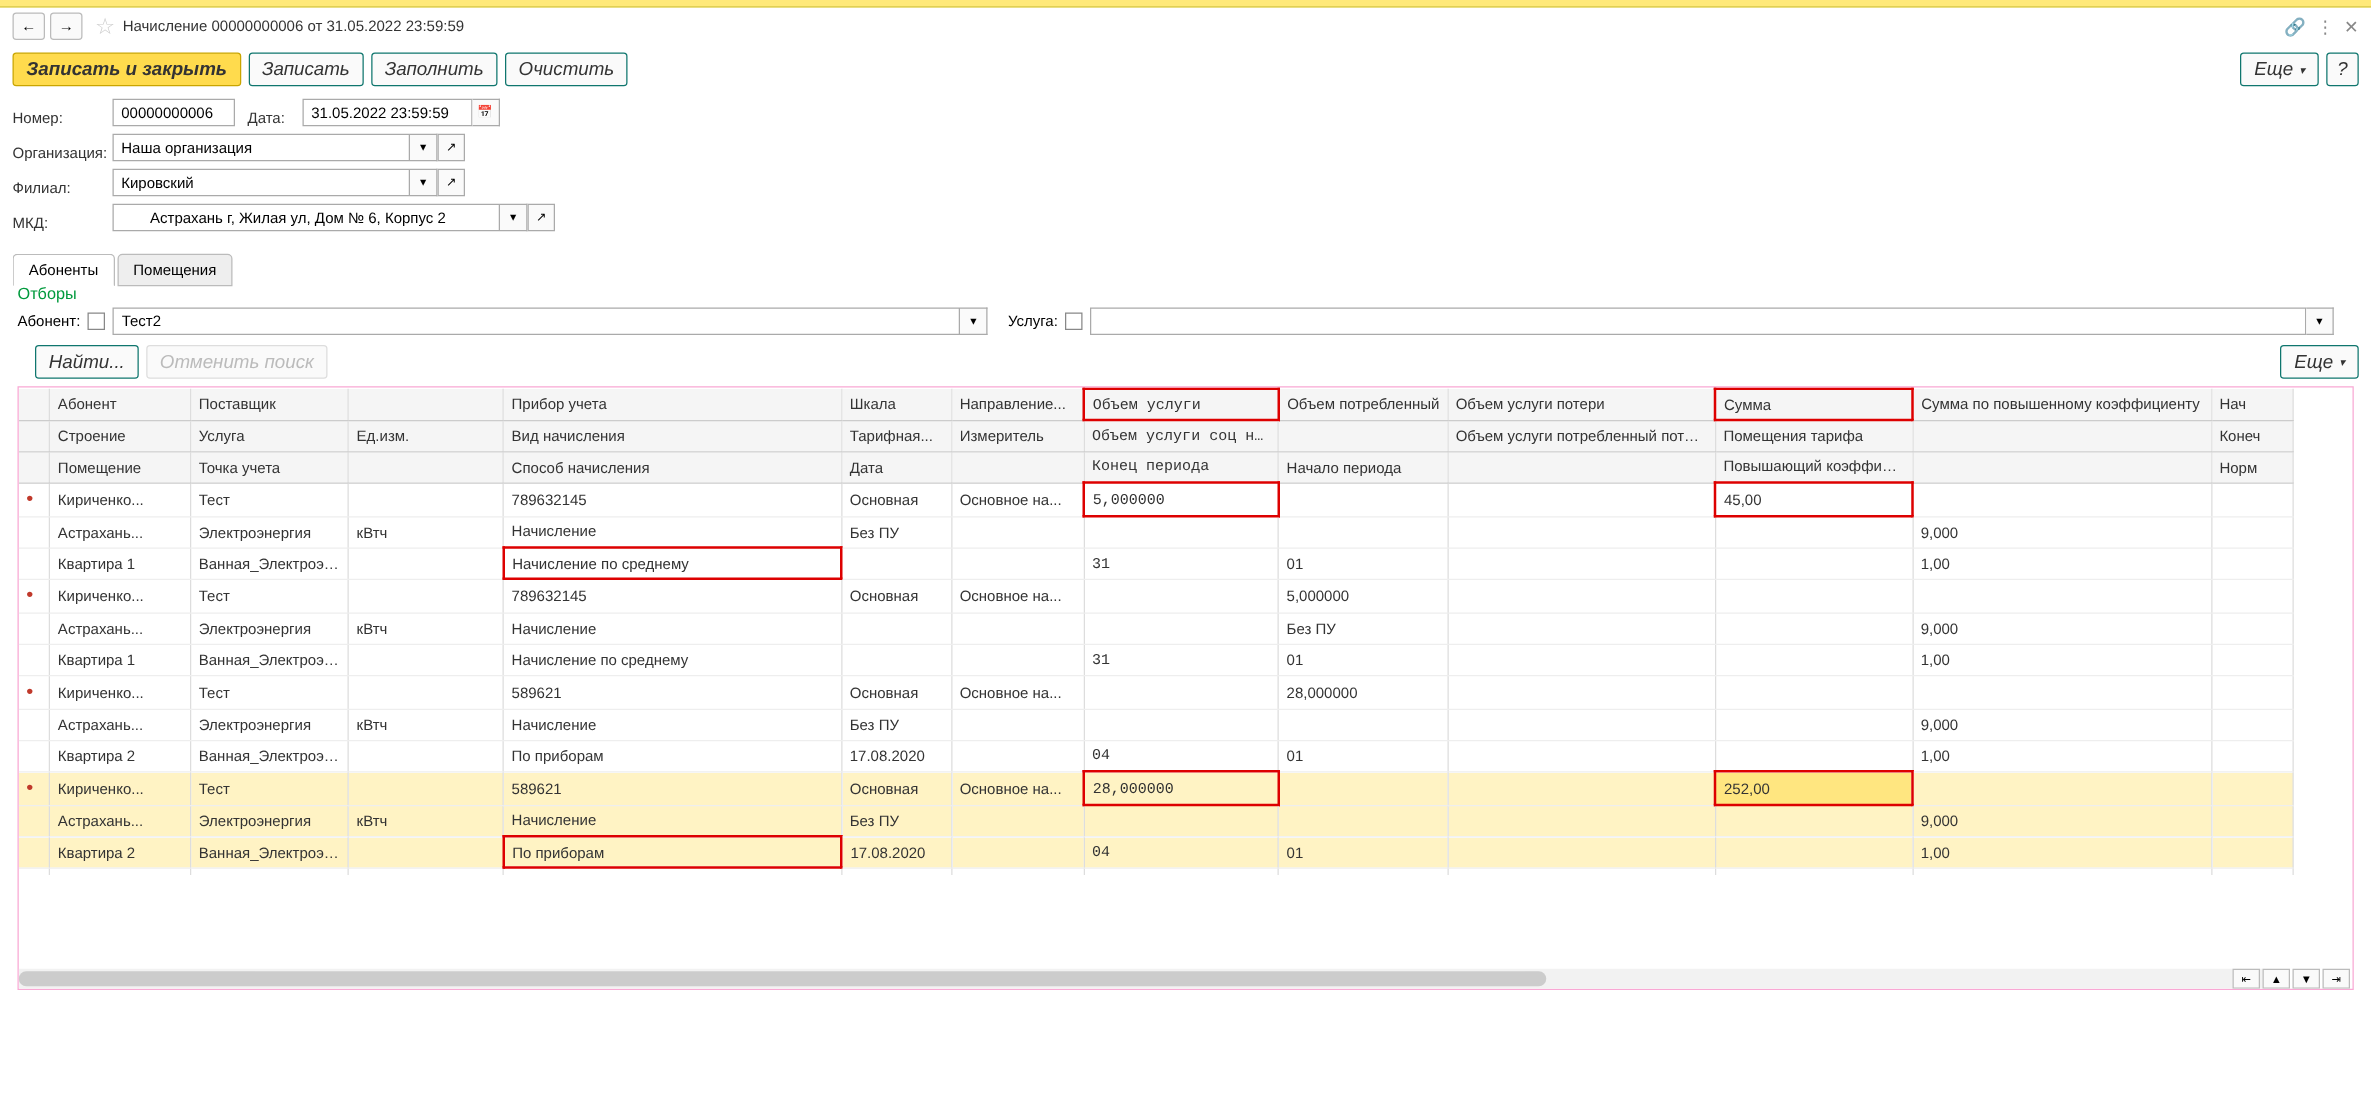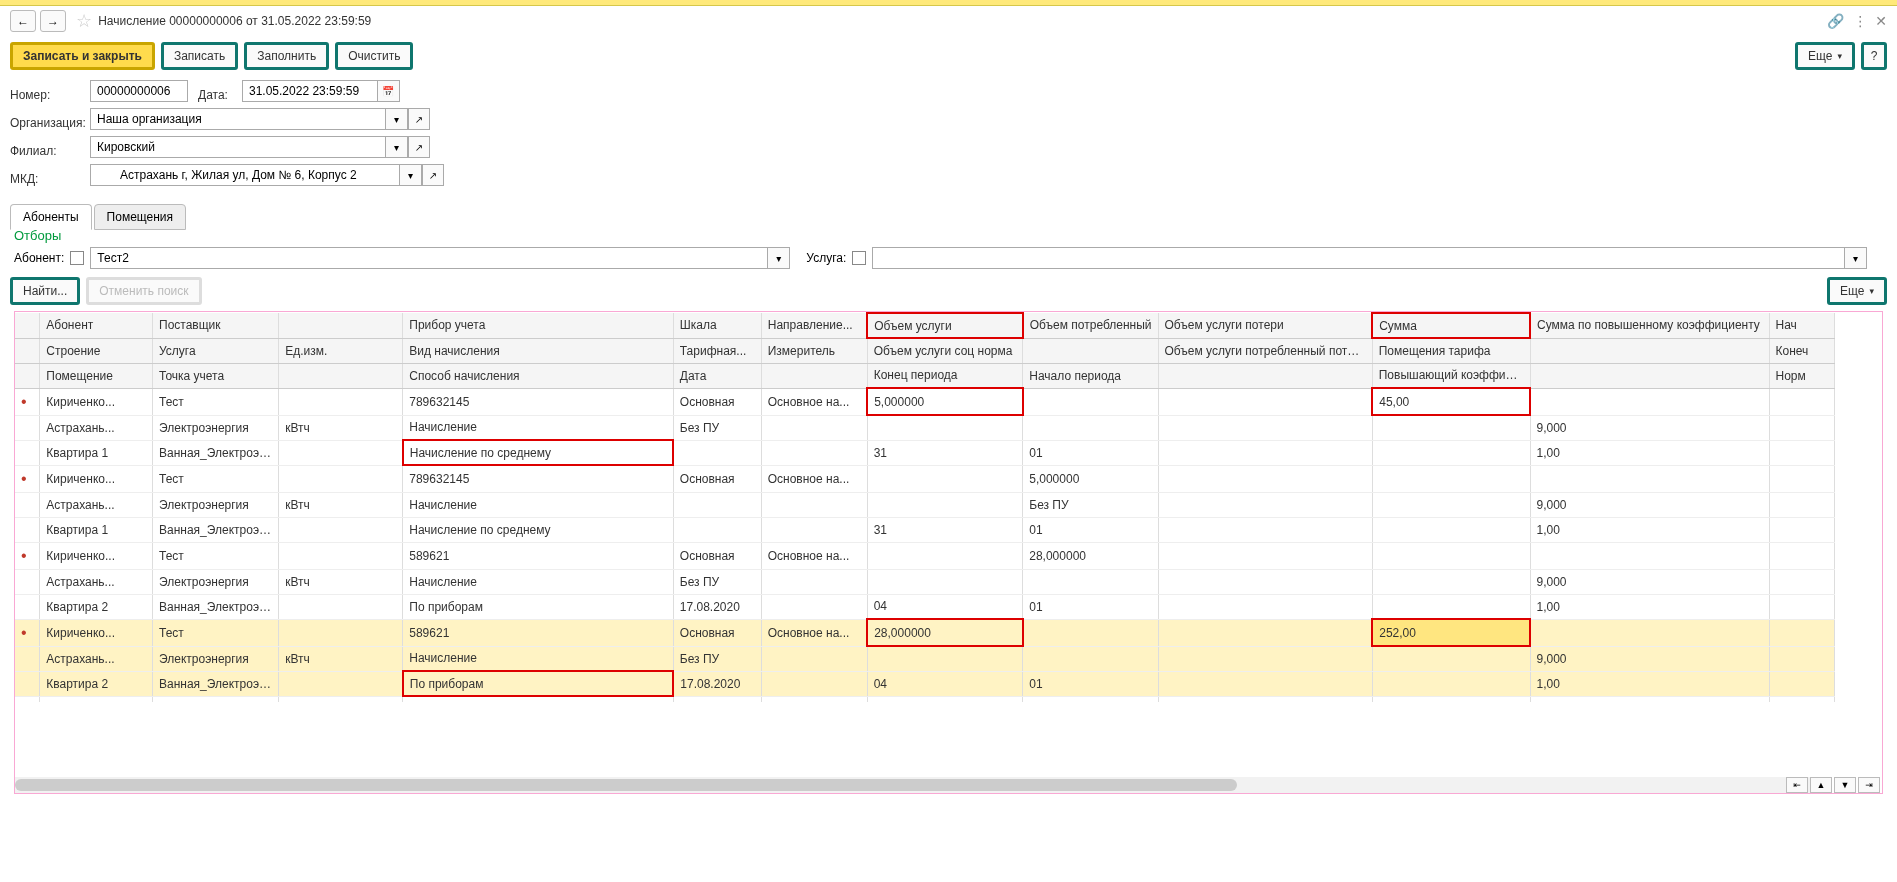--- a/index.html
+++ b/index.html
@@ -8,72 +8,72 @@
 .topbar { height: 6px; background: #ffe97a; border-bottom: 1px solid #d6c74a; }
 
 .header-row { display: flex; align-items: center; padding: 4px 10px 8px 10px; }
 .nav-btn { width: 26px; height: 22px; border: 1px solid #bbb; background: #fafafa; margin-right: 4px; display: flex; align-items: center; justify-content: center; cursor: pointer; border-radius: 3px; }
 .star-icon { font-size: 18px; color: #ccc; margin: 0 6px; }
 .page-title { font-size: 12px; color: #333; }
 .header-right { margin-left: auto; display: flex; gap: 8px; align-items: center; color: #888; }
 .header-right span { cursor: pointer; font-size: 14px; }
 
 .toolbar { display: flex; align-items: center; gap: 6px; padding: 2px 10px 10px 10px; }
-.btn { border: 3px solid #0f766e; background: #fafafa; padding: 4px 10px; border-radius: 3px; cursor: pointer; color: #333; font-size: 12px; }
+.btn { border: 1px solid #0f766e; background: #fafafa; padding: 4px 10px; border-radius: 3px; cursor: pointer; color: #333; font-size: 15px; font-style: italic; }
 .btn-primary { background: #ffdb4d; border-color: #c9a500; font-weight: bold; }
 .spacer { flex: 1; }
 .btn-more { display: flex; align-items: center; gap: 3px; }
 .btn-more::after { content: "▾"; font-size: 9px; margin-left: 2px; }
 .help-btn { width: 26px; padding: 4px 0; text-align: center; }
 
 .form-area { padding: 0 10px; }
 .form-row { display: flex; align-items: flex-end; margin-bottom: 6px; gap: 2px; }
 .form-label { width: 78px; color: #333; }
 .text-input { border: 1px solid #aaa; padding: 3px 6px; background: #fff; height: 22px; }
 .date-wrap { display: flex; }
 .date-wrap .text-input { width: 136px; }
 .icon-btn { width: 22px; height: 22px; border: 1px solid #aaa; border-left: none; background: #fafafa; display: flex; align-items: center; justify-content: center; cursor: pointer; font-size: 10px; }
-.combo-wrap { display: flex; width: 340px; }
+.combo-wrap { display: flex; width: 282px; }
 .combo-wrap .text-input { flex: 1; }
 .mkd .combo-wrap { width: auto; }
 .mkd .text-input { width: 310px; padding-left: 29px; }
 
 .tabs { display: flex; padding: 6px 10px 0 10px; }
 .tab { border: 1px solid #bbb; padding: 5px 12px; background: #eee; cursor: pointer; border-radius: 4px 4px 0 0; margin-right: 2px; position: relative; top: 6px; }
 .tab.active { background: #fff; border-bottom: 1px solid #fff; }
 
 .filter-section { padding: 4px 30px 2px 14px; }
 .filter-title { color: #009a3d; font-size: 13px; margin-bottom: 4px; }
 .filter-row { display: flex; align-items: center; gap: 6px; }
 .checkbox { width: 14px; height: 14px; border: 1px solid #888; }
 .filter-input-wrap { display: flex; flex: 1; max-width: 700px; }
 .filter-input-wrap .text-input { flex: 1; }
 .filter-service-wrap { display: flex; flex: 1; }
 .filter-service-wrap .text-input { flex: 1; }
 
-.search-row { display: flex; align-items: center; gap: 6px; padding: 6px 10px; }
+.search-row { display: flex; align-items: center; gap: 6px; padding: 6px 10px; margin-left: 18px; }
 .btn-disabled { color: #bbb; border-color: #ddd; }
 
 .grid-wrap { margin: 0 14px; border: 1px solid #f9a8d4; height: 483px; overflow: hidden; position: relative; }
 .grid-scroll { overflow: hidden; height: 390px; }
 table.grid { border-collapse: collapse; width: 1820px; table-layout: fixed; }
 table.grid th, table.grid td { border-right: 1px solid #ddd; border-bottom: 1px solid #eee; padding: 4px 6px; text-align: left; font-weight: normal; color: #333; height: 25px; white-space: nowrap; overflow: hidden; text-overflow: ellipsis; }
 table.grid thead tr { background: #f5f5f5; }
 table.grid thead th { border-bottom: 1px solid #ccc; }
 .num-cell { text-align: right; }
 .row-marker { width: 22px; text-align: center; font-size: 14px; }
 .marker-dot { color: #c0392b; font-size: 16px; }
 .group-selected td { background: #fff3c4; }
 .cell-selected { background: #ffe680 !important; border: 1px solid #d4a000; }
 .red-box { border: 2px solid #d00 !important; }
 .hscroll { position: absolute; bottom: 0; left: 0; right: 70px; height: 16px; background: #f2f2f2; display: flex; align-items: center; }
 .hscroll-thumb { position: absolute; left: 0; height: 12px; width: 68%; background: #ccc; border-radius: 6px; top: 2px; }
 .col-a { width: 100px; } .col-b { width: 112px; } .col-c { width: 110px; }
 .col-d { width: 240px; } .col-e { width: 78px; } .col-f { width: 94px; }
-.col-g { width: 138px; } .col-h { width: 120px; } .col-i { width: 190px; }
+.col-g { width: 138px; font-family: Liberation Mono, monospace; } .col-h { width: 120px; } .col-i { width: 190px; }
 .col-j { width: 140px; } .col-k { width: 212px; } .col-l { width: 58px; }
 .col-m { width: 22px; }
 .corner-btns { position: absolute; right: 2px; bottom: 0; display: flex; gap: 2px; }
 .corner-btn { width: 22px; height: 16px; border: 1px solid #bbb; background: #fafafa; font-size: 9px; display: flex; align-items: center; justify-content: center; cursor: pointer; }
 
 .entry-left { padding-left: 24px; } 
 </style>
 </head>
 <body>
 

